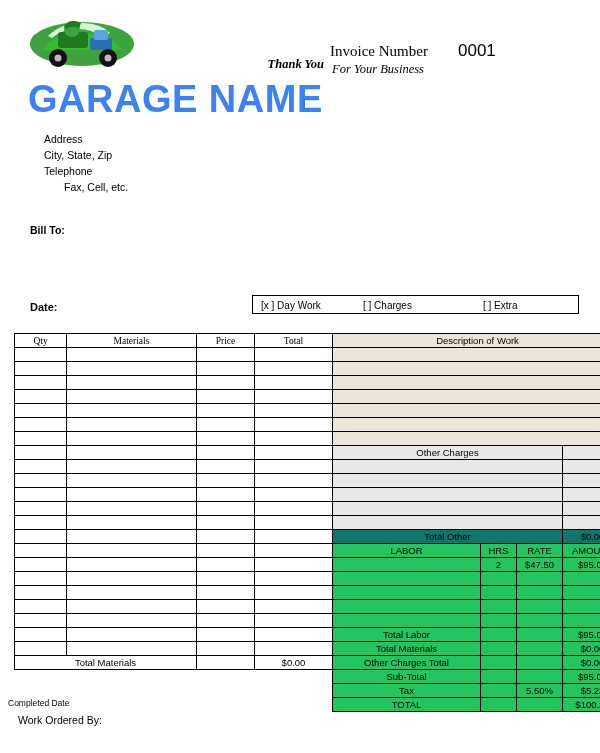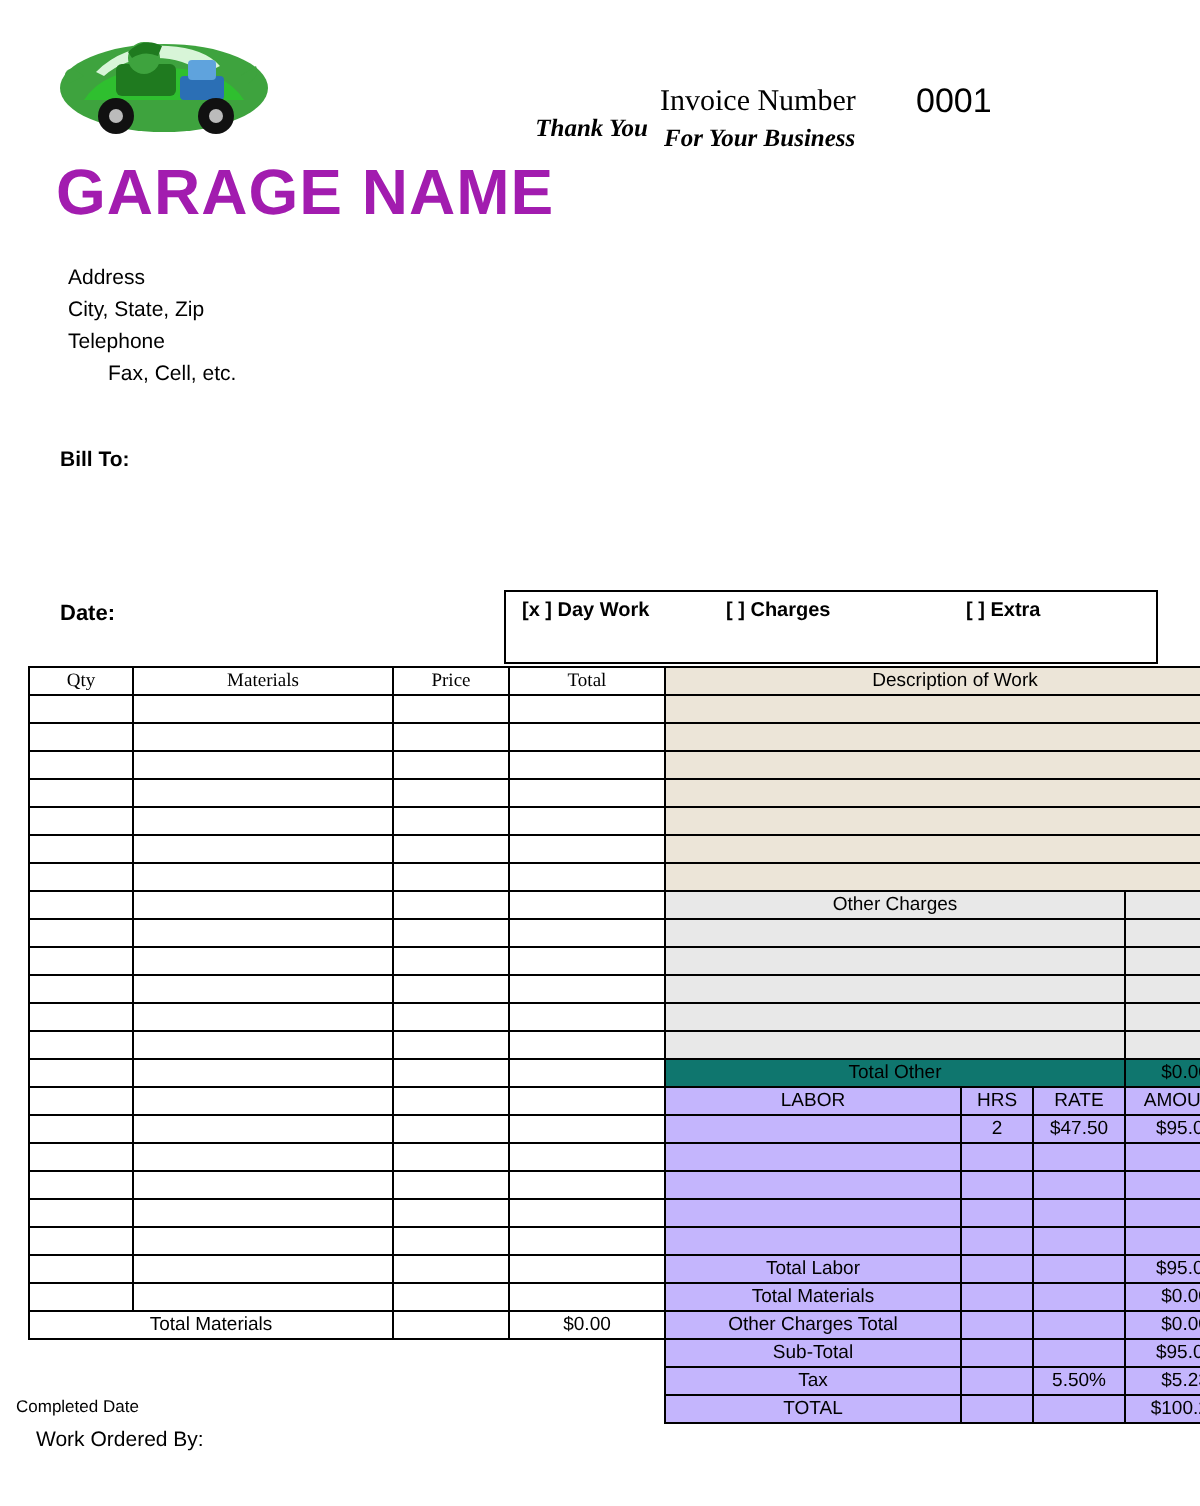--- a/index.html
+++ b/index.html
@@ -54,36 +54,36 @@
     top: 41px;
     font-family: "Liberation Sans", sans-serif;
     font-size: 17px;
   }
   .for-your-business {
     position: absolute;
     left: 332px;
     top: 62px;
     font-family: "Liberation Serif", serif;
     font-style: italic;
-    font-weight: bold;
+    font-weight: normal;
     font-size: 12.5px;
   }
   .garage-name {
     position: absolute;
     left: 28px;
     top: 78px;
     font-family: "Liberation Sans", sans-serif;
     font-weight: bold;
-    font-size: 32px;
-    color: #a21caf;
+    font-size: 38px;
+    color: #3b82f6;
     letter-spacing: 0.5px;
   }
   .addr {
     position: absolute;
-    left: 34px;
+    left: 44px;
     font-size: 10.5px;
   }
   .addr.l1 { top: 133px; }
   .addr.l2 { top: 149px; }
   .addr.l3 { top: 165px; }
   .addr.l4 { top: 181px; padding-left: 20px; }
 
   .bill-to {
     position: absolute;
     left: 30px;
@@ -99,25 +99,25 @@
     font-size: 11px;
     font-weight: bold;
   }
 
   
   .worktype {
     position: absolute;
     left: 252px;
     top: 295px;
     width: 327px;
-    height: 37px;
+    height: 19px;
     border: 1px solid #000;
     box-sizing: border-box;
     font-size: 10px;
-    font-weight: bold;
+    font-weight: normal;
   }
   .worktype span {
     position: absolute;
     top: 4px;
   }
   .wt1 { left: 8px; }
   .wt2 { left: 110px; }
   .wt3 { left: 230px; }
 
   
@@ -141,21 +141,21 @@
     white-space: nowrap;
   }
   .hdr td {
     height: 18px;
     font-size: 12px;
     font-weight: bold;
     font-family: "Liberation Serif", serif;
   }
   .beige { background: #ece5d8; }
   .grey  { background: #e8e8e8; }
-  .green { background: #c4b5fd; }
+  .green { background: #22c55e; }
   .white { background: #0f766e; }
 
   .hdr-desc {
     font-family: "Liberation Sans", sans-serif !important;
     font-size: 9.5px !important;
     font-weight: bold;
   }
   .b { font-weight: bold; }
   .r { text-align: right; }
   .l { text-align: left; }

